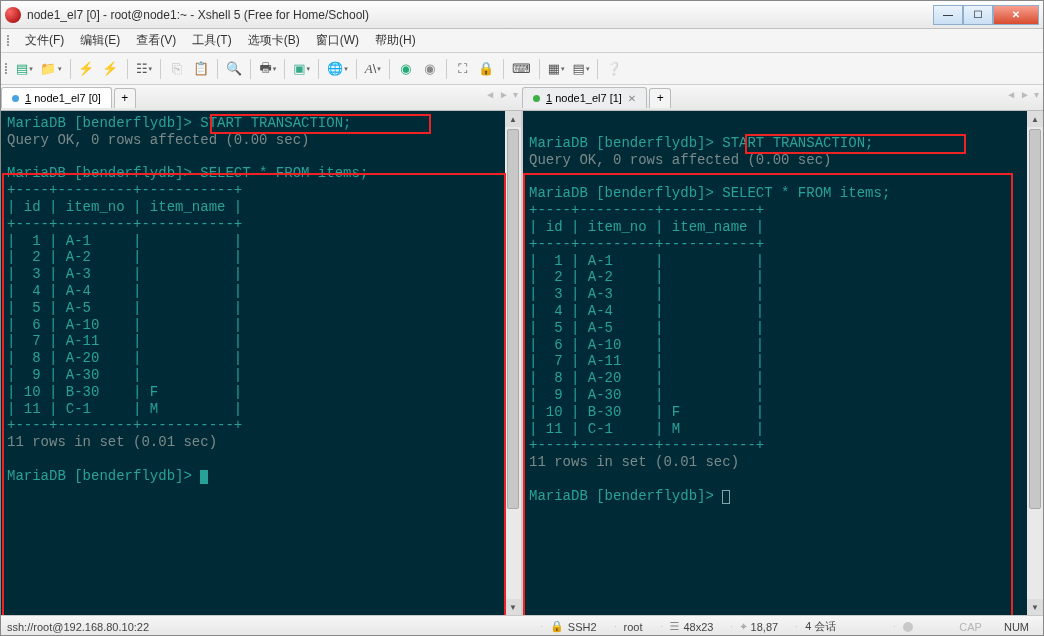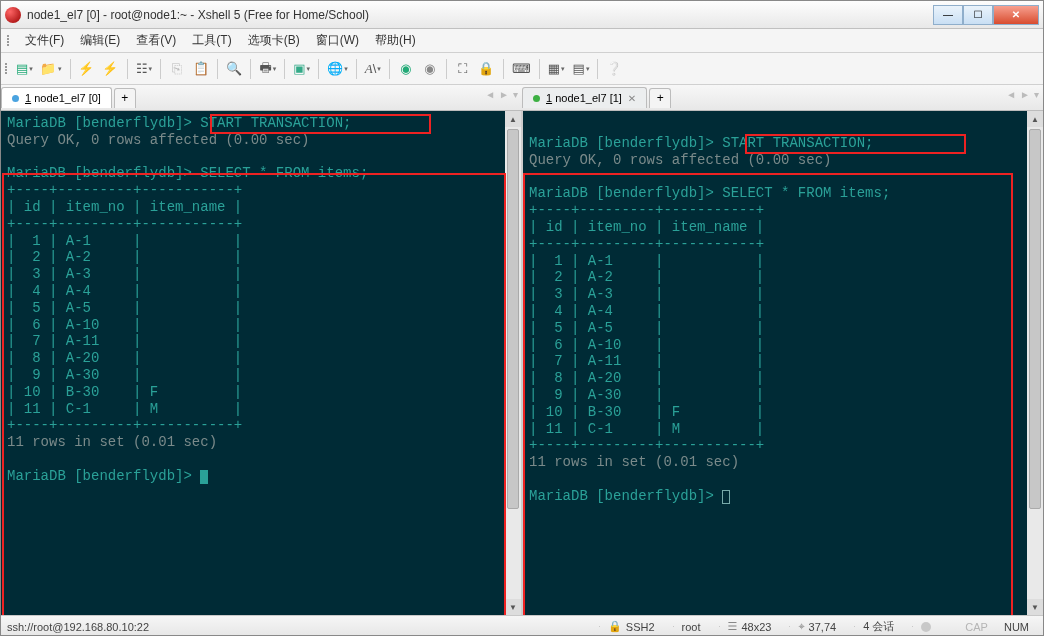--- a/index.html
+++ b/index.html
@@ -229,24 +229,24 @@
     </span>
   <span class="cell">
       <span>root</span>
     </span>
   <span class="cell">
       <span style="color:#888">☰</span> 
       <span>48x23</span>
     </span>
   <span class="cell">
       <span style="color:#888">⌖</span> 
-      <span>37,74</span>
+      <span>18,87</span>
     </span>
   <span class="cell">
       <span>4 会话</span>
     </span>
-  <span class="cell" style="gap:10px;">
+  <span class="cell" style="gap:16px;margin-left:40px;">
     <span style="width:10px;height:10px;border-radius:50%;background:#c8c8c8;display:inline-block"></span>
     <span style="width:14px"></span>
     <span class="disabled">CAP</span>
     <span style="margin-left:6px;">NUM</span>
   </span>
 </div>
 
 </body></html>

